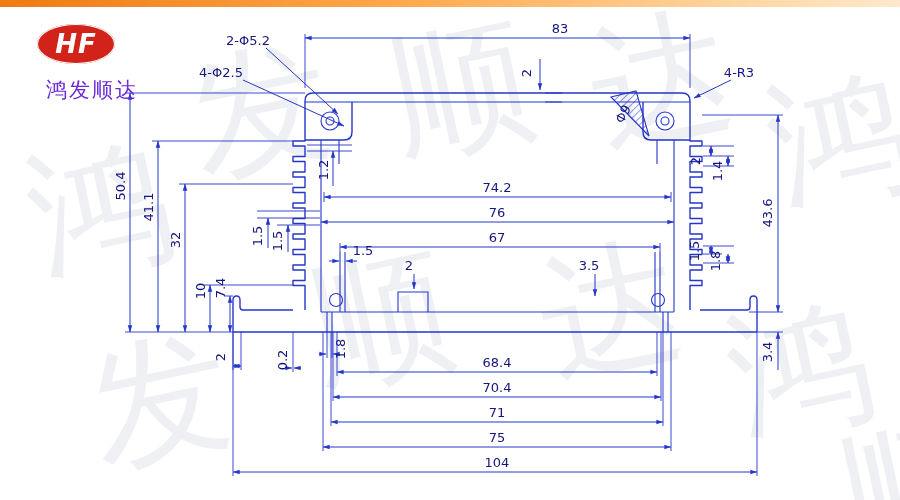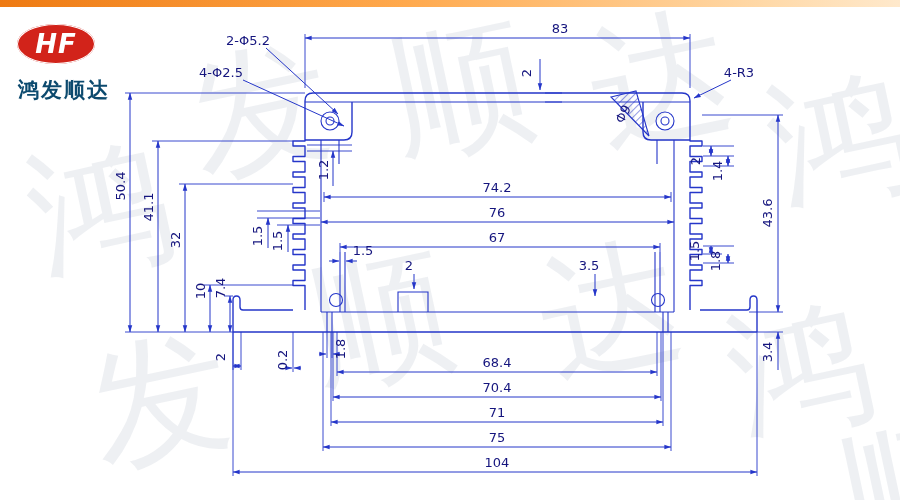--- a/index.html
+++ b/index.html
@@ -2,27 +2,27 @@
 <html><head>
 <meta charset="utf-8">
 <style>
   html,body{margin:0;padding:0;}
   body{
     width:900px;height:500px;position:relative;overflow:hidden;
     background:#ffffff;font-family:"DejaVu Sans",sans-serif;
   }
   .banner{position:absolute;top:0;left:0;width:900px;height:7px;
     background:linear-gradient(90deg,#ee7a12,#ffa94d 45%,#ffd9a8 85%,#ffe9cc);}
-  .logo-wrap{position:absolute;top:24px;left:16px;width:80px;text-align:center;}
+  .logo-wrap{position:absolute;top:24px;left:36px;width:80px;text-align:center;}
   .logo{width:78px;height:40px;background:#d2231a;border-radius:50%;
     display:flex;align-items:center;justify-content:center;margin:0 auto;
     box-shadow:0 0 0 1px #ffffff inset;}
   .logo span{color:#ffffff;font-weight:bold;font-style:italic;font-size:26px;letter-spacing:1px;}
-  .company-name{position:absolute;top:76px;left:18px;width:120px;text-align:left;
-    color:#0c4a6e;font-weight:bold;font-size:21px;letter-spacing:2px;font-family:"DejaVu Sans",sans-serif;}
+  .company-name{position:absolute;top:76px;left:18px;width:120px;text-align:right;
+    color:#6d28d9;font-weight:normal;font-size:21px;letter-spacing:2px;font-family:"DejaVu Sans",sans-serif;}
   .wm{position:absolute;inset:0;pointer-events:none;}
   .wm span{position:absolute;font-family:"DejaVu Serif",serif;
     font-size:140px;color:rgba(90,105,140,0.10);transform:rotate(-12deg);line-height:1;}
   .wm .w1{left:30px;top:140px;} .wm .w2{left:190px;top:40px;}
   .wm .w3{left:390px;top:20px;} .wm .w4{left:590px;top:10px;}
   .wm .w5{left:770px;top:70px;} .wm .w6{left:90px;top:330px;}
   .wm .w7{left:310px;top:250px;} .wm .w8{left:540px;top:240px;}
   .wm .w9{left:730px;top:300px;} .wm .w10{left:840px;top:420px;}
   svg.cad{position:absolute;top:0;left:0;}
   .geo{stroke:#2536c9;fill:none;stroke-width:1.4;stroke-linejoin:round;}

